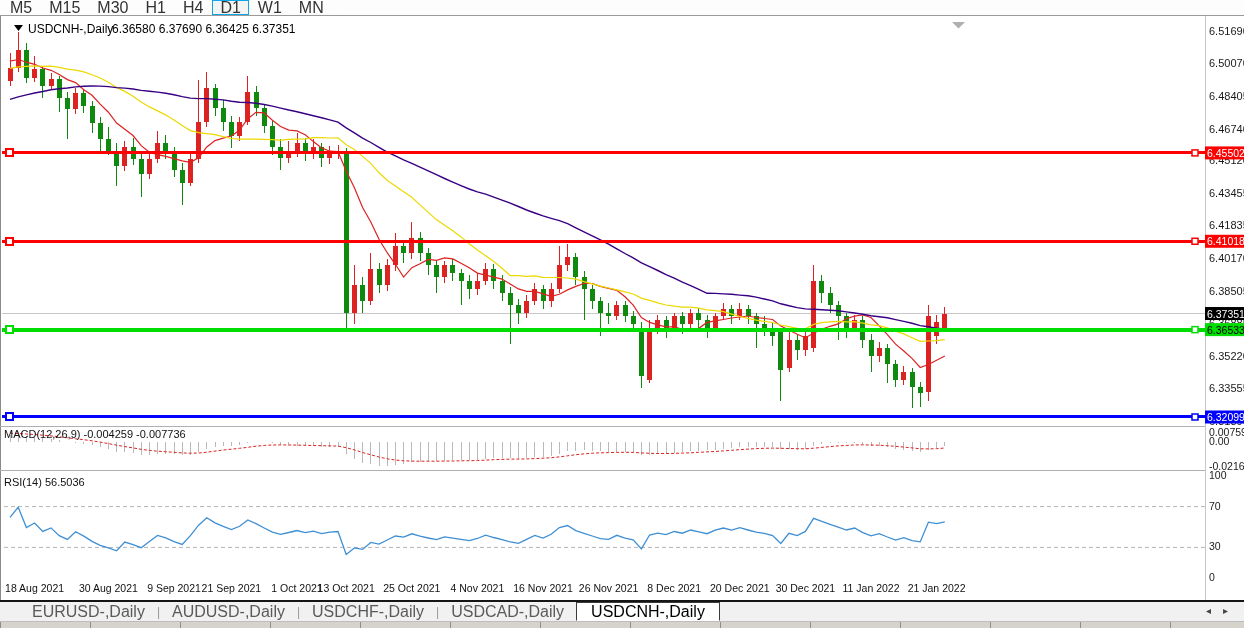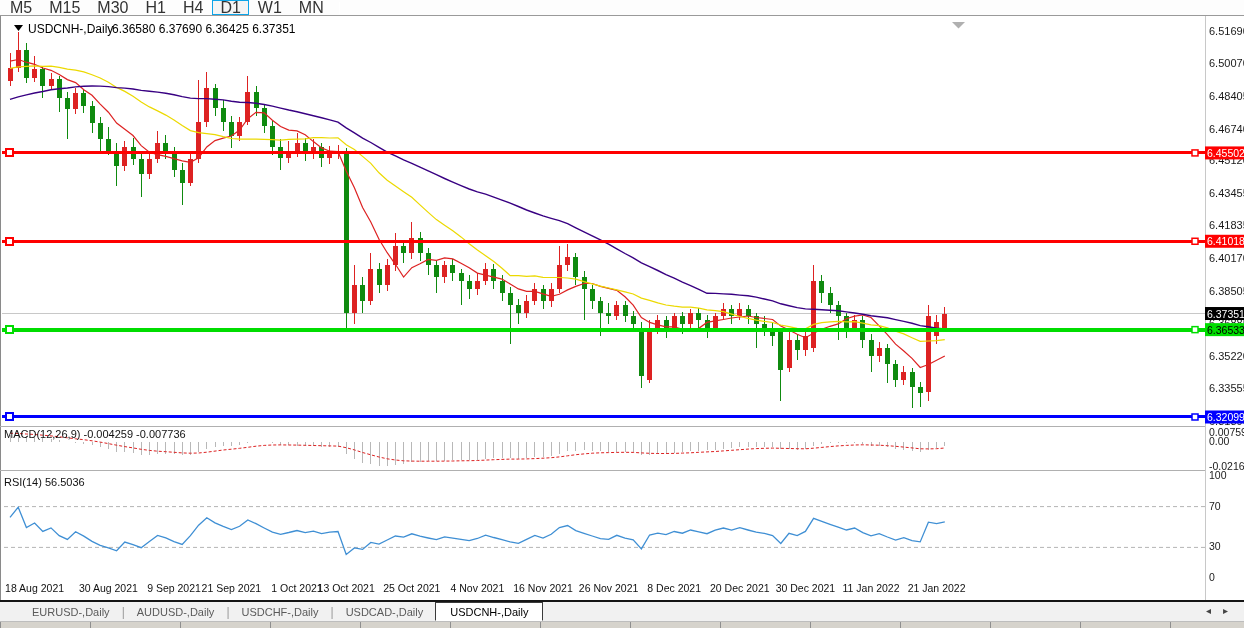--- a/index.html
+++ b/index.html
@@ -17,21 +17,21 @@
   .tb-sep { width:1px; height:12px; background:#c0c0c0; border-right:1px solid #fff;
     margin-left:6px; }
 
   
   #chart-svg { position:absolute; top:16px; left:0; }
 
   
   #tabbar { position:absolute; top:600px; left:0; width:1244px; height:21px;
     background:#f1f1f1; border-top:2px solid #151515; display:flex;
     align-items:center; padding-left:20px; }
-  .tab { font-size:11px; color:#5a5a5a; padding:1px 12px; white-space:nowrap; }
+  .tab { font-size:16px; color:#5a5a5a; padding:1px 12px; white-space:nowrap; }
   .tab.active { background:#fff; color:#000; border:1px solid #3a3a3a;
     border-bottom:1px solid #fff; padding:1px 14px; height:19px; line-height:16px; }
   .tab-pipe { color:#9a9a9a; font-size:12px; }
   .tab-arrows { position:absolute; right:4px; top:3px; font-size:10px; color:#444;
     letter-spacing:12px; }
 
   
   #bottomstrip { position:absolute; top:621px; left:0; width:1244px; height:7px;
     background:repeating-linear-gradient(90deg,#8f8f8f 0 1px,#d6d3cc 1px 90px);
     border-top:1px solid #bdbdbd; }

